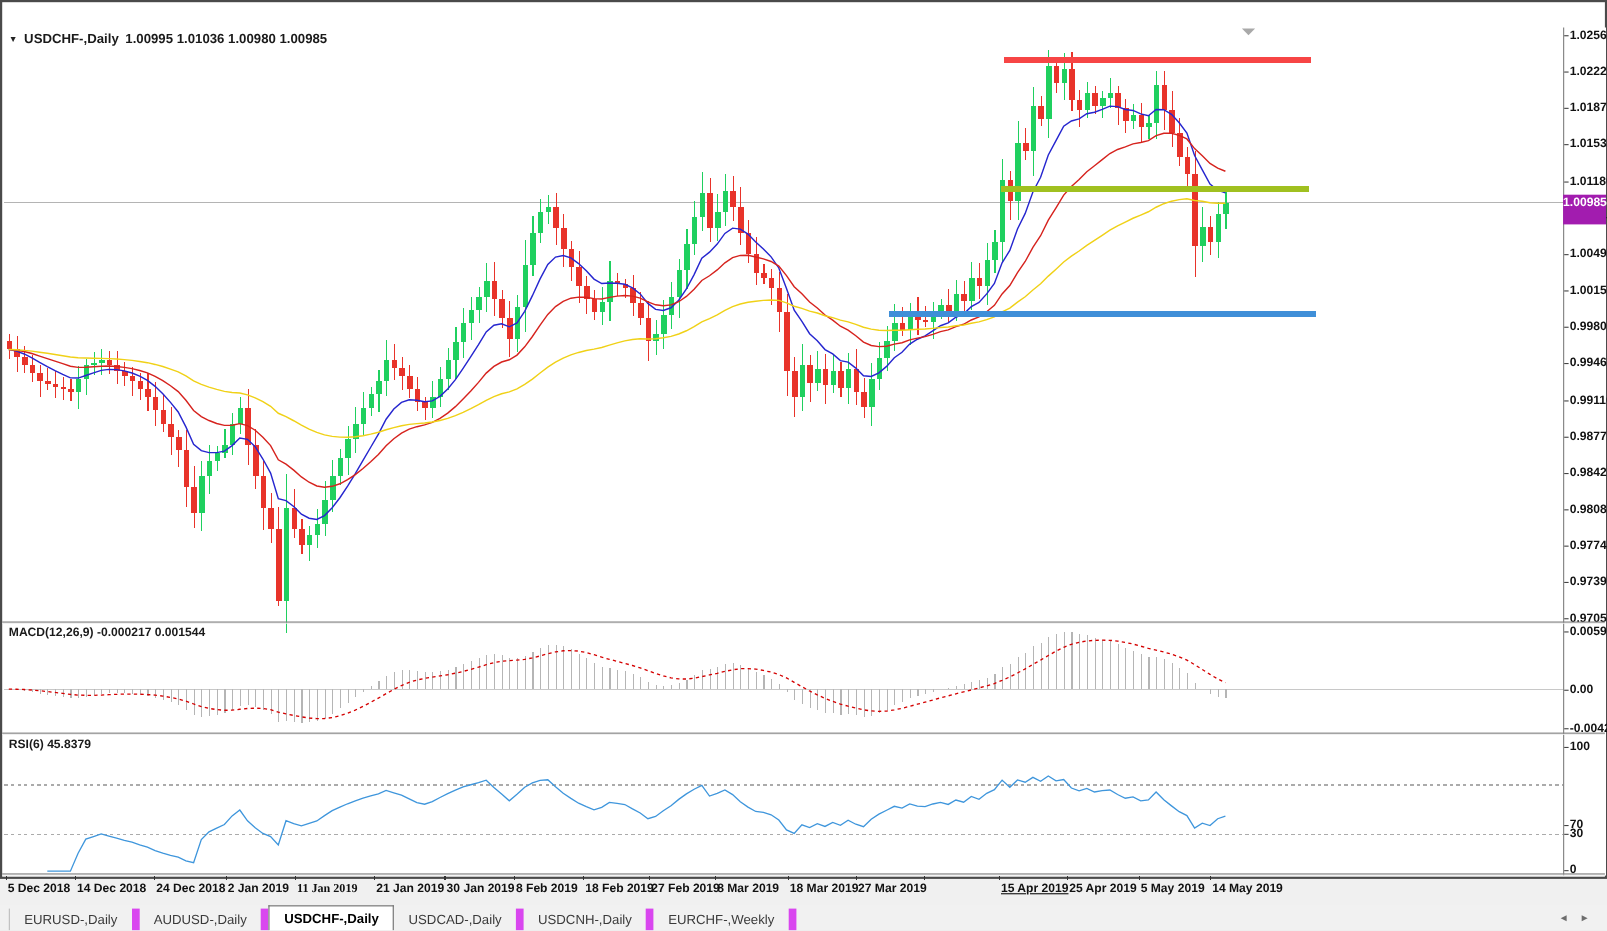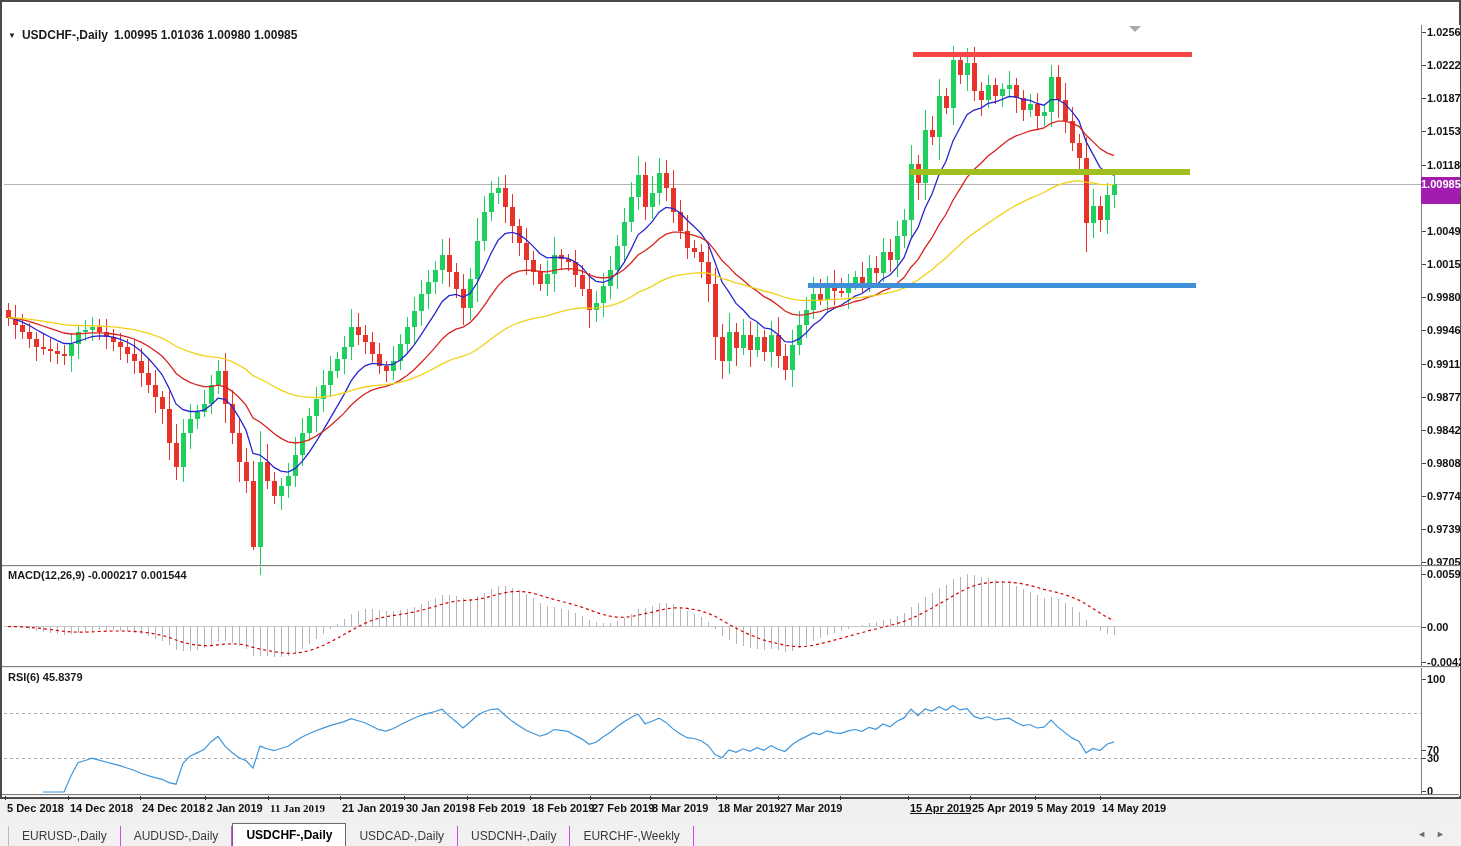--- a/index.html
+++ b/index.html
@@ -29,21 +29,21 @@
   
   .chart-header{position:absolute;left:8px;top:28px;z-index:4;font-size:12px;font-weight:bold;color:#1a1a1a;
                 display:flex;align-items:center;gap:6px;}
   .collapse-icon{font-size:8px;color:#222;}
   .pane-label{position:absolute;left:8px;z-index:4;font-size:11px;font-weight:bold;color:#1a1a1a;}
   .date-label{position:absolute;top:802px;font-size:11px;font-weight:bold;color:#111;white-space:nowrap;z-index:2;}
   
   .tabbar{position:absolute;left:0;top:823px;width:1461px;height:23px;background:#f1f1f1;
           display:flex;align-items:flex-end;padding-left:8px;box-sizing:border-box;}
   .tab{height:20px;line-height:20px;padding:0 13px;font-size:12px;color:#3a3a3a;white-space:nowrap;
-       border-right:1px solid #d946ef;cursor:default;}
+       border-right:7px solid #d946ef;cursor:default;}
   .tab:first-child{border-left:1px solid #bdbdbd;}
   .tab.active{height:22px;line-height:22px;background:#ffffff;font-weight:bold;color:#000;
               border:1px solid #6a6a6a;border-bottom:none;}
   .tab-arrows{position:absolute;right:6px;top:829px;font-size:9px;color:#6d6d6d;letter-spacing:10px;z-index:5;}
 </style>
 </head>
 <body>
 
 <div class="app">
 

